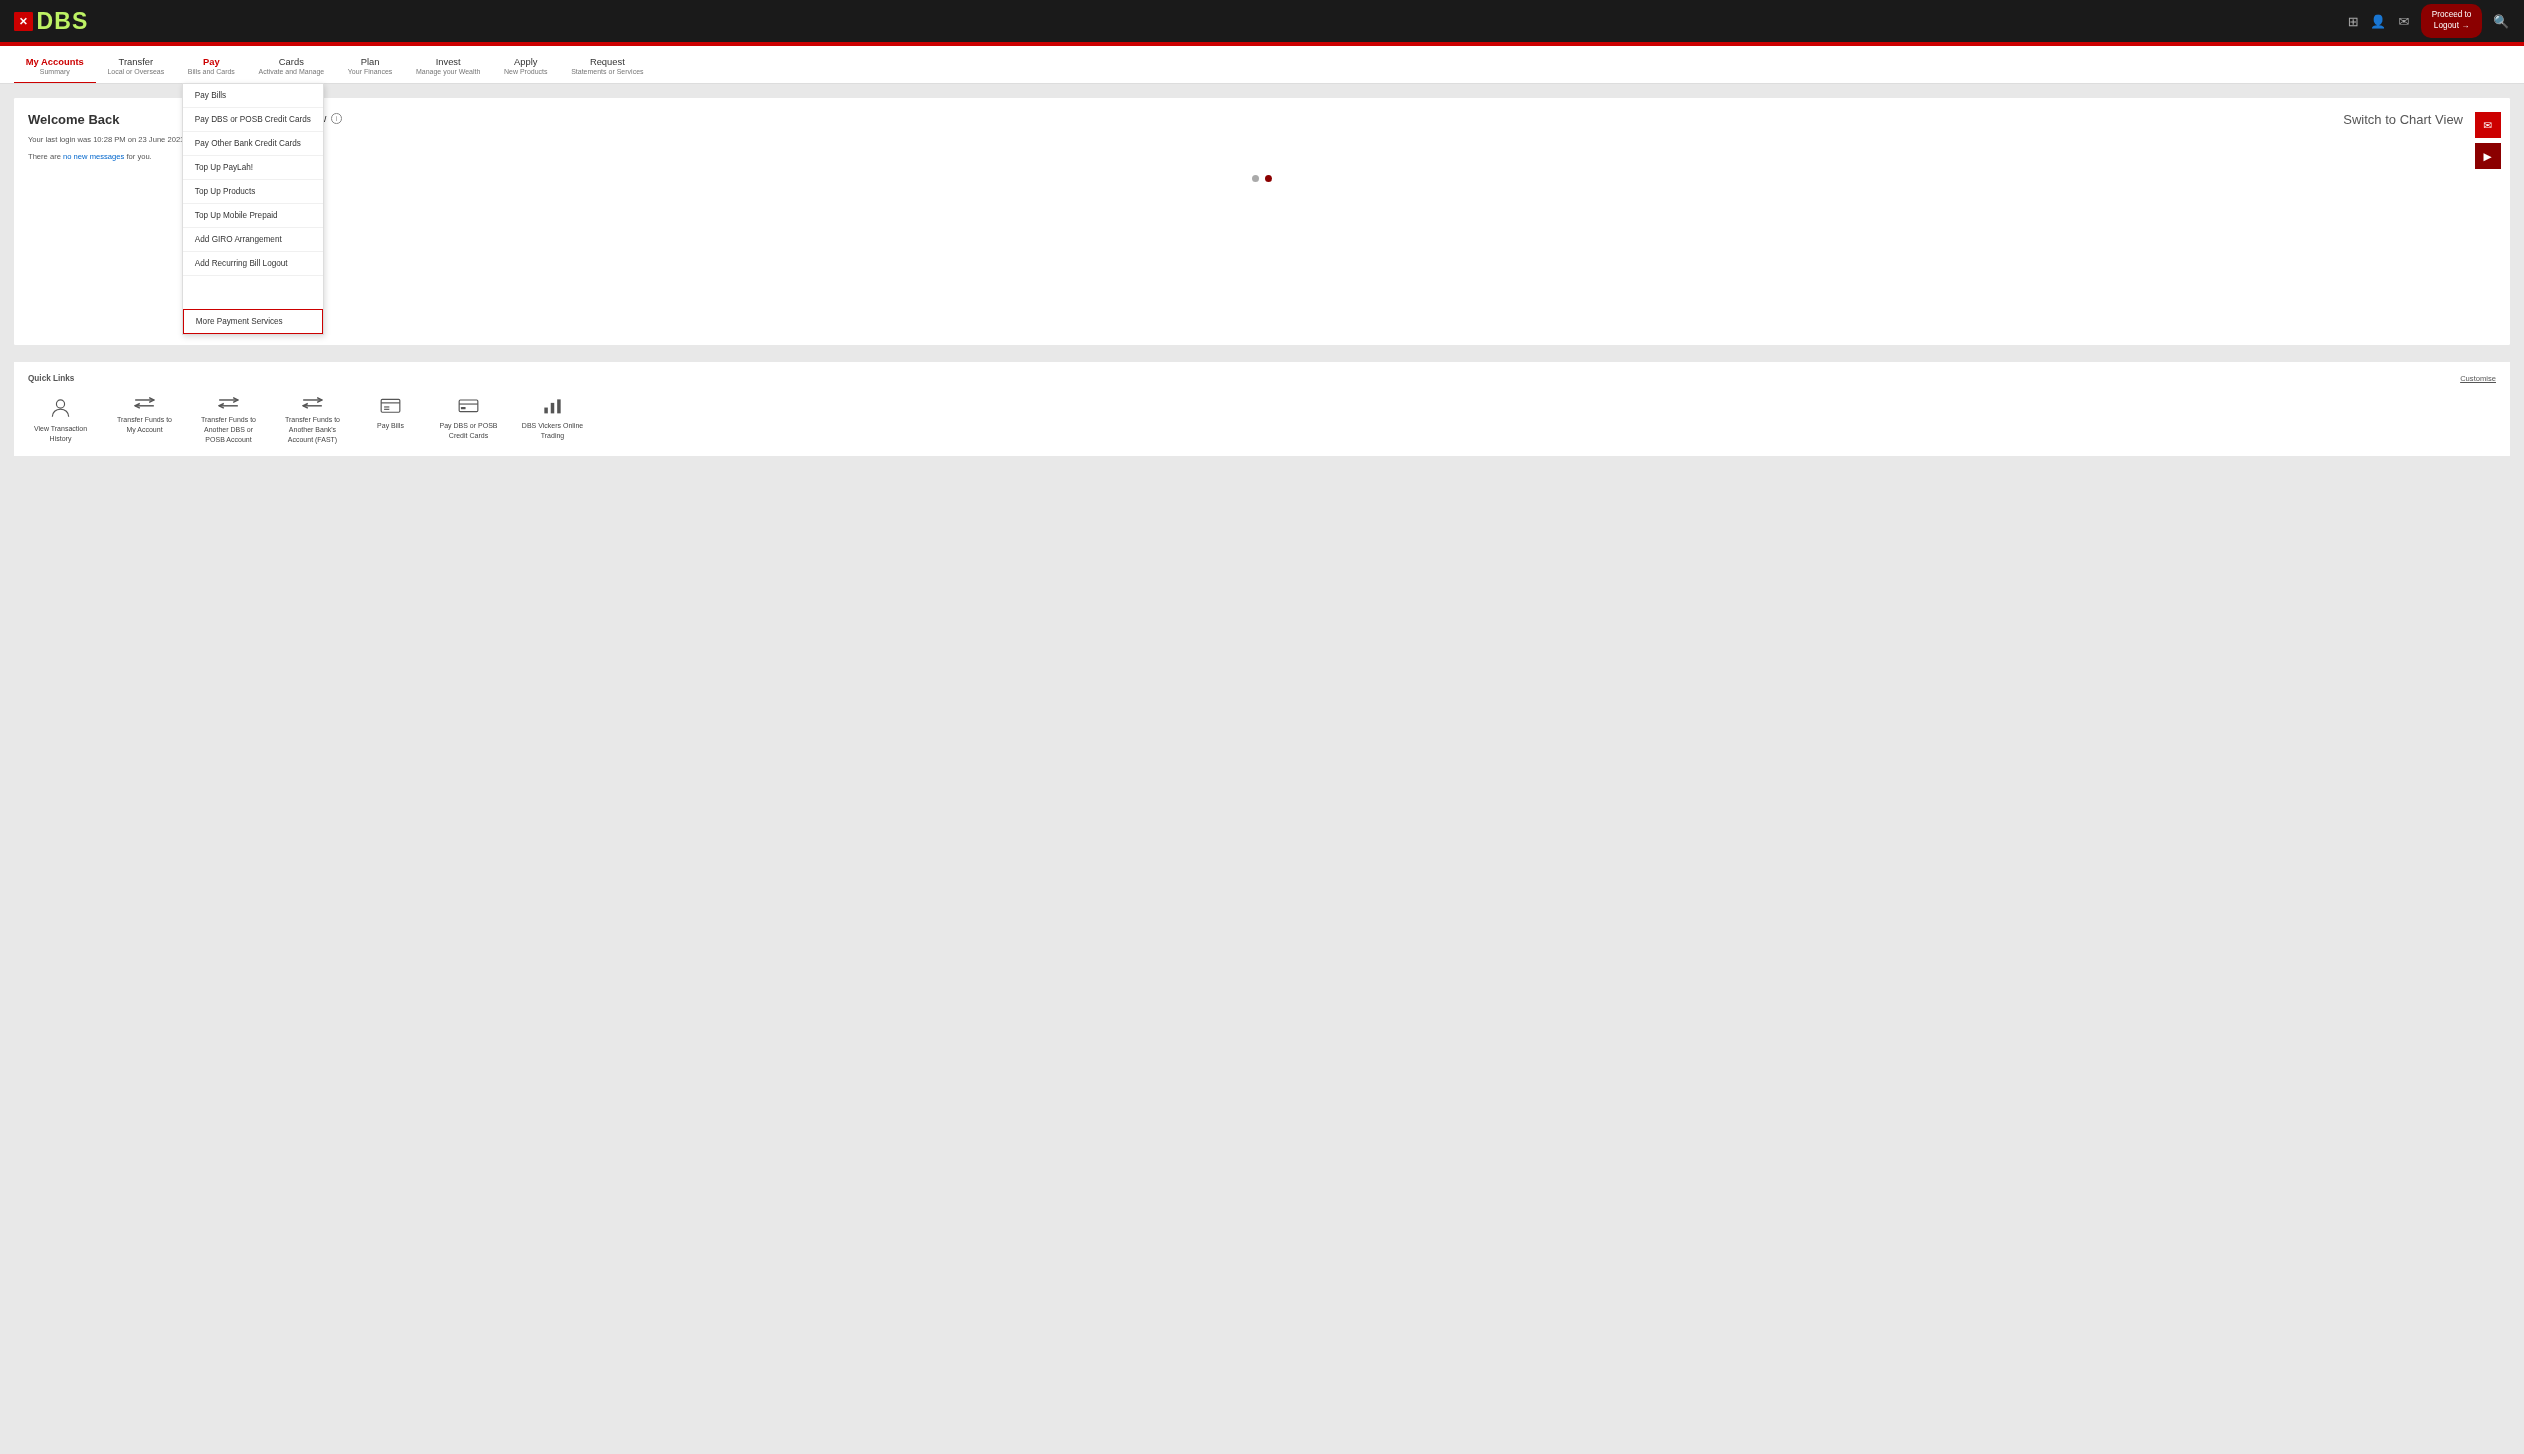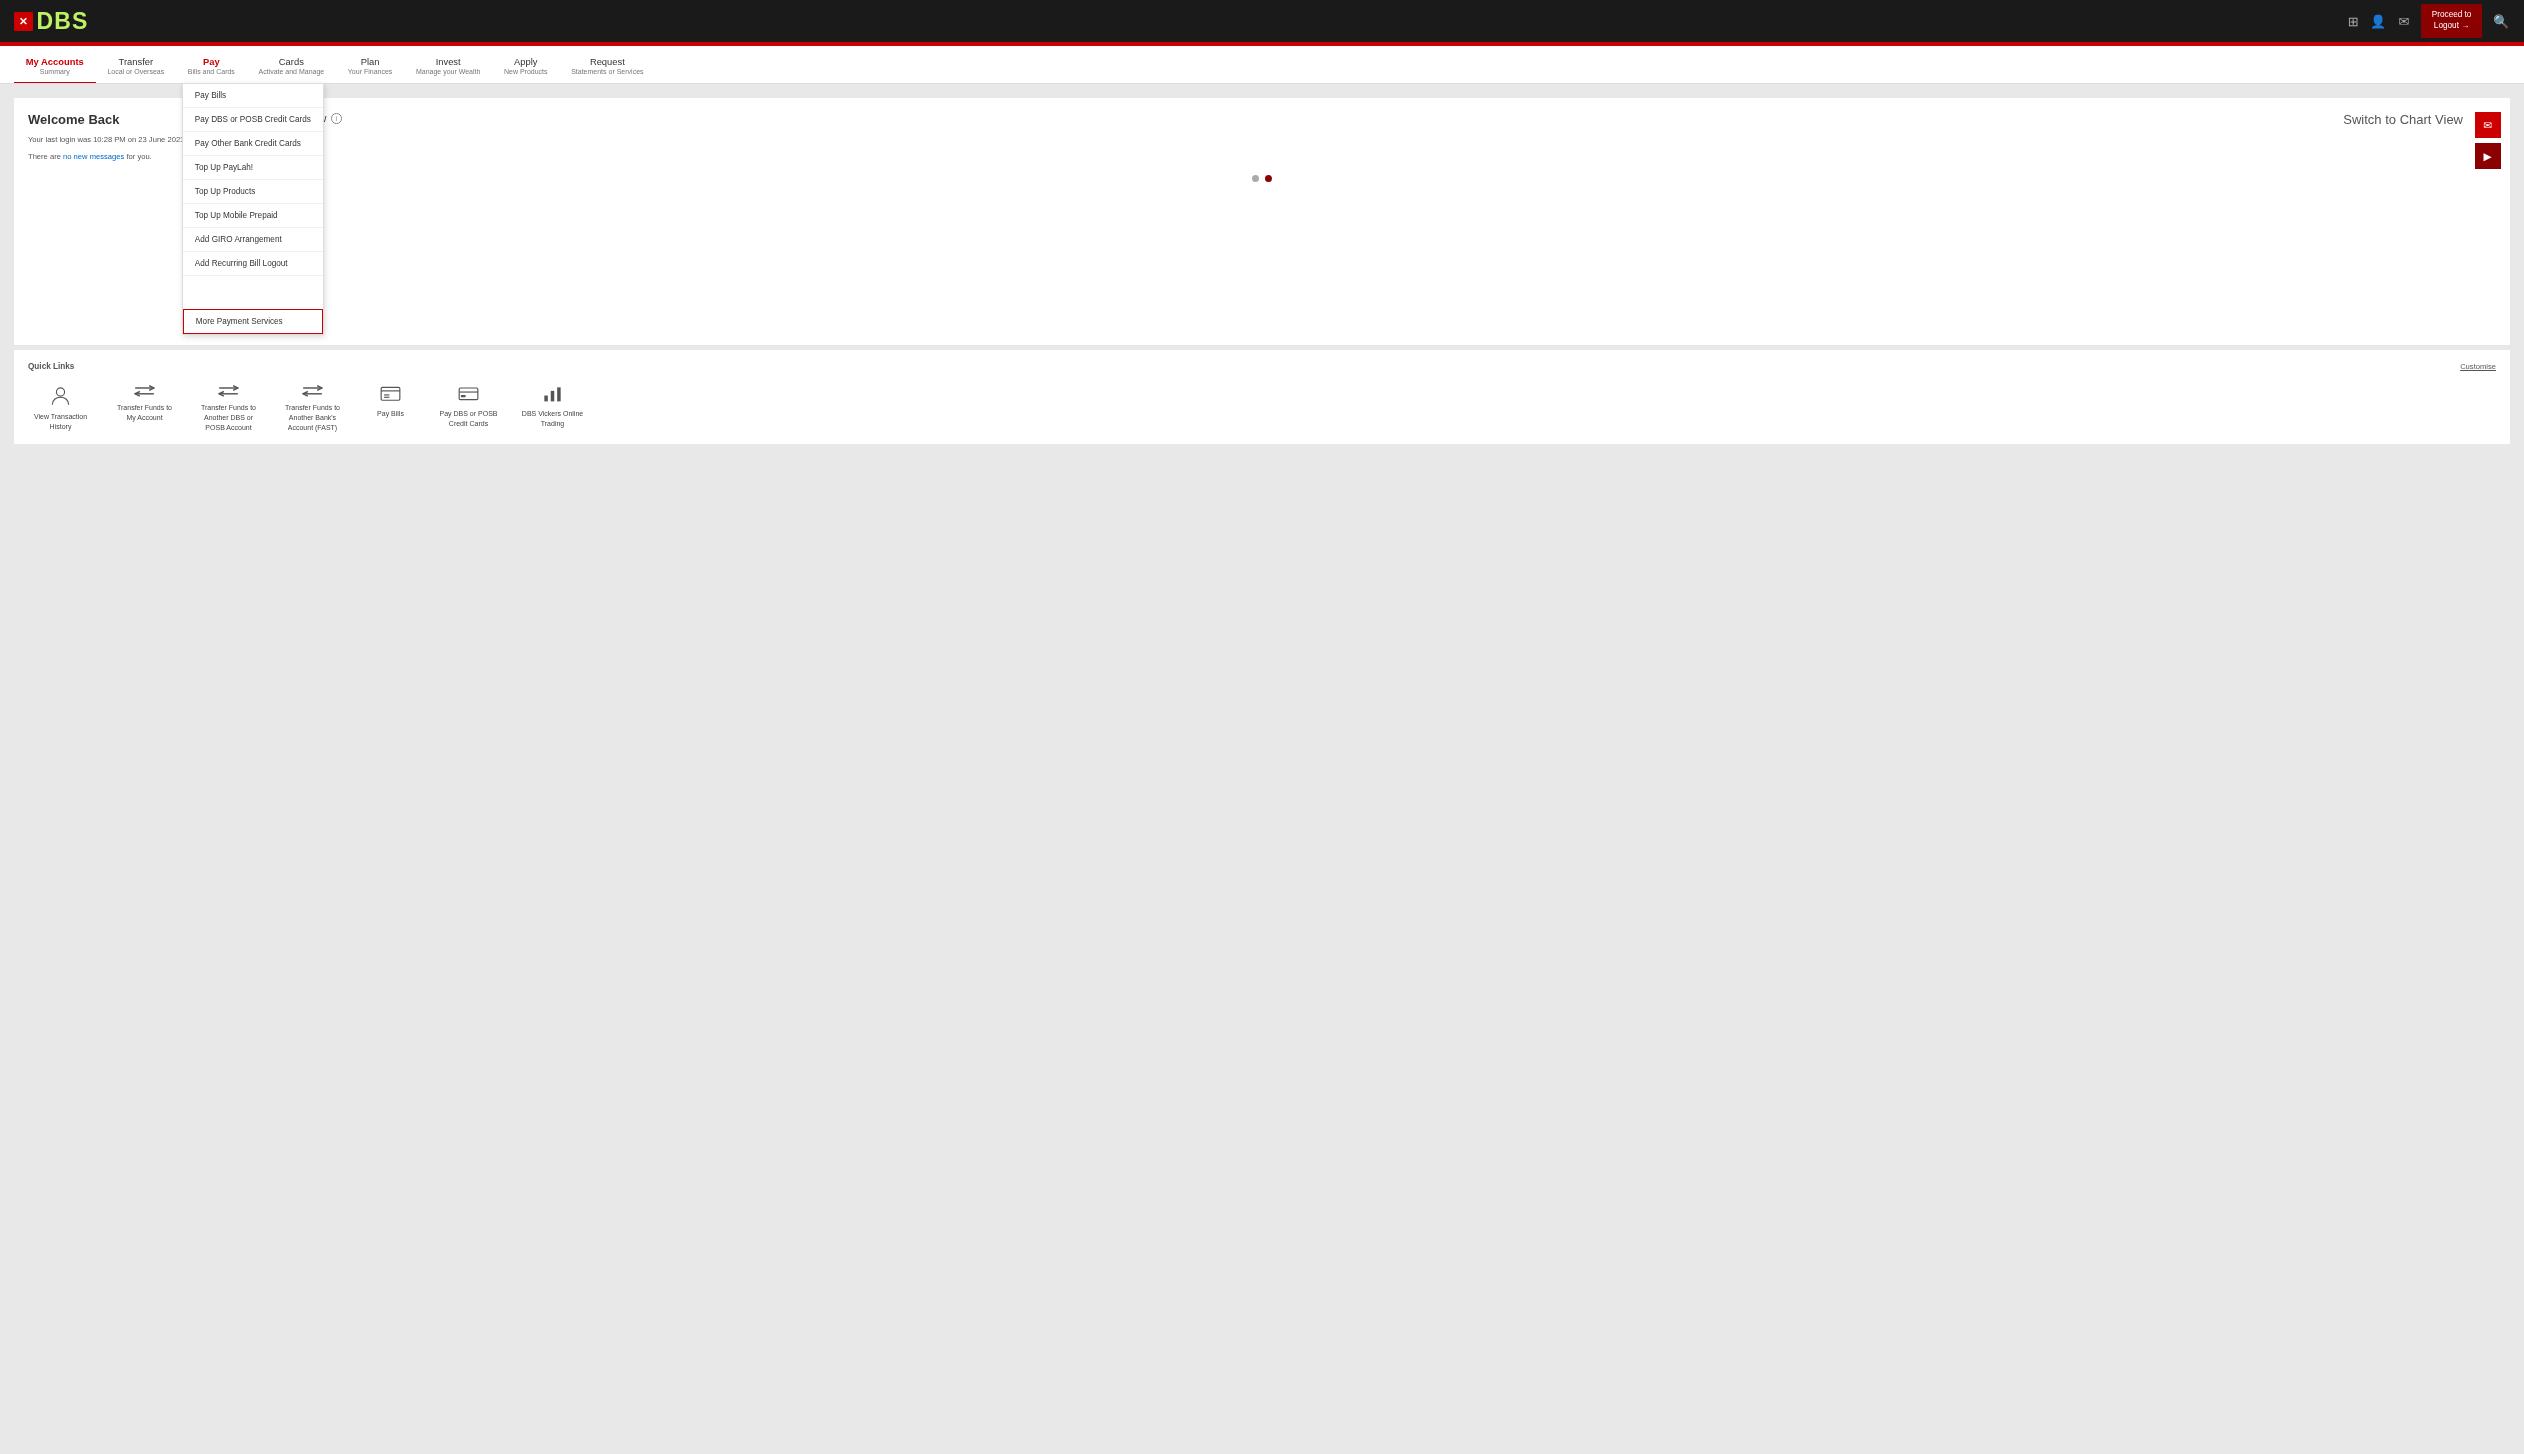--- a/index.html
+++ b/index.html
@@ -51,21 +51,21 @@
       font-size: 13px;
       cursor: pointer;
     }
     .logout-btn {
       background: #8b0000;
       color: white;
       border: none;
       padding: 5.9px 10.6px;
       font-size: 8.2px;
       cursor: pointer;
-      border-radius: 1px;
+      border-radius: 10px;
       line-height: 1.3;
       text-align: center;
     }
     .search-icon {
       color: white;
       font-size: 13px;
       cursor: pointer;
     }
 
     
@@ -140,21 +140,21 @@
       color: #333;
       font-weight: 500;
       margin-top: 33px;
     }
 
     
     .main-content {
       padding: 14px;
       display: flex;
       flex-direction: column;
-      gap: 5px;
+      gap: 17px;
     }
 
     .content-card {
       background: white;
       border-radius: 1.2px;
       padding: 14px;
       position: relative;
       min-height: 247px;
     }
 

